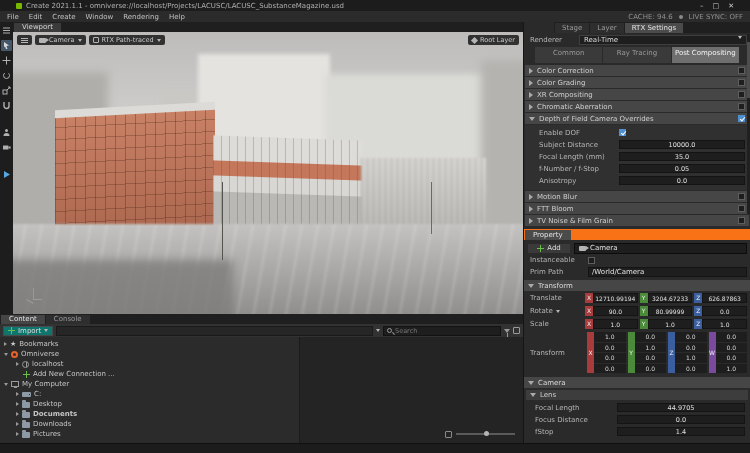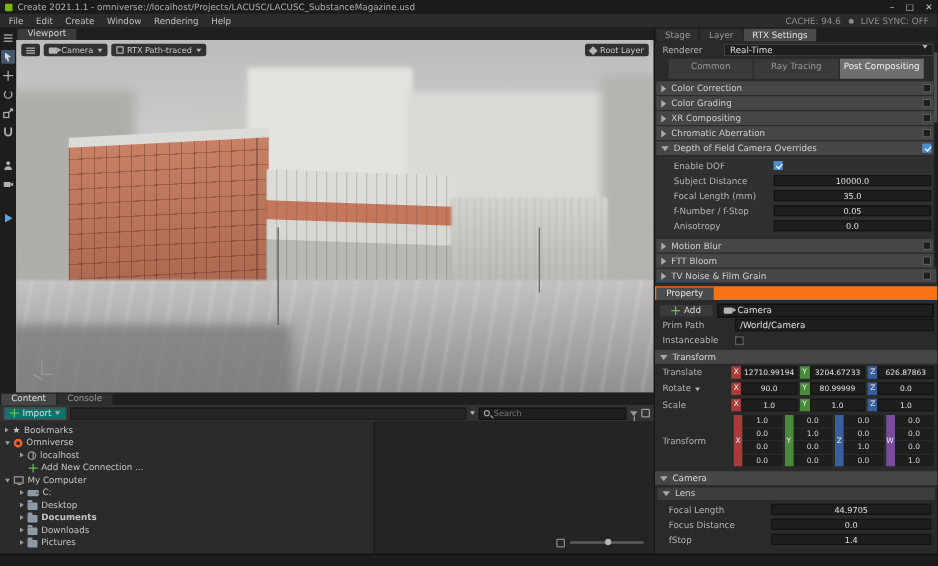--- a/index.html
+++ b/index.html
@@ -2,21 +2,21 @@
 <html><head>
 <meta charset="utf-8">
 <style>
   * { box-sizing:border-box; margin:0; padding:0; }
   html,body { width:750px; height:453px; background:#101010; overflow:hidden;
               font-family:"DejaVu Sans","Liberation Sans",sans-serif; }
   .app { position:relative; width:750px; height:453px; background:#202020; color:#c8c8c8; font-size:7px; }
   .abs { position:absolute; }
 
   
-  .titlebar { left:0; top:0; width:750px; height:11px; background:#1c1c1c; display:flex; align-items:center; gap:4px; padding:0 4px; color:#b0b0b0; }
+  .titlebar { left:0; top:0; width:750px; height:11px; background:#1c1c1c; display:flex; align-items:center; gap:4px; padding:0 16px; color:#b0b0b0; }
   .app-icon { width:6px; height:6px; background:#76b900; border-radius:1px; }
   .win-controls { margin-left:auto; display:flex; gap:9px; color:#cfcfcf; font-size:7px; }
   .menubar { left:0; top:11px; width:750px; height:11px; background:#2b2b2b; display:flex; align-items:center; color:#c0c0c0; padding:0 2px; }
   .menu-item { padding:0 5px; }
   .menu-status { margin-left:auto; display:flex; align-items:center; gap:6px; color:#8f8f8f; padding-right:5px; }
   .sync-dot { width:4px; height:4px; border-radius:50%; background:#8a8a8a; }
 
   
   .left-toolbar { left:0; top:22px; width:13px; height:292px; background:#1d1d1d; display:flex; flex-direction:column; align-items:center; padding-top:3px; gap:4px; }
   .tool-btn { width:11px; height:11px; display:flex; align-items:center; justify-content:center; }
@@ -32,21 +32,21 @@
   .caret-s { width:0; height:0; border-top:3px solid #b5b5b5; border-left:2.5px solid transparent; border-right:2.5px solid transparent; }
   .burger { width:7px; height:5px; border-top:1px solid #b5b5b5; border-bottom:1px solid #b5b5b5; position:relative; }
   .burger::after { content:""; position:absolute; left:0; top:1.5px; width:7px; height:1px; background:#b5b5b5; }
   .i-cam { width:7px; height:5px; background:#b5b5b5; border-radius:1px; position:relative; }
   .i-cam::after { content:""; position:absolute; right:-3px; top:0.5px; border-left:3px solid #b5b5b5; border-top:2px solid transparent; border-bottom:2px solid transparent; }
   .i-rtx { width:6px; height:6px; border:1px solid #b5b5b5; border-radius:1px; }
   .i-layer { width:5px; height:5px; background:#b5b5b5; transform:rotate(45deg); }
 
   
   .right-panel { left:523px; top:22px; width:227px; height:421px; background:#2a2a2a; border-left:1px solid #151515; }
-  .rtabs { height:11px; background:#1f1f1f; display:flex; gap:1px; padding:1px 0 0 1px; }
+  .rtabs { height:11px; background:#1f1f1f; display:flex; gap:1px; padding:1px 0 0 1px;margin-left:30px; }
   .rtab { padding:0 7px; line-height:10px; color:#9a9a9a; background:#2e2e2e; }
   .rtab.active { background:#4b4b4b; color:#e3e3e3; }
   .renderer-row { height:14px; display:flex; align-items:center; gap:4px; padding:0 3px; }
   .rlabel { width:48px; color:#b5b5b5; padding-left:3px; }
   .dropdown { flex:1; height:10px; background:#1e1e1e; border:1px solid #3e3e3e; display:flex; align-items:flex-start; color:#ddd; padding:0 4px; }
   .dropdown .caret { margin-left:auto; width:0; height:0; border-top:3px solid #bbb; border-left:2.5px solid transparent; border-right:2.5px solid transparent; }
   .mode-tabs { display:flex; gap:1px; height:16px; padding:0 11px; }
   .mode-tab { flex:1; text-align:center; line-height:12px; background:#3a3a3a; color:#9a9a9a; }
   .mode-tab.active { background:#6f6f6f; color:#f2f2f2; }
   .secs { display:flex; flex-direction:column; gap:1px; padding:2px 1px 0; }
@@ -358,26 +358,26 @@
         <span class="plus"></span>
         <span>Add</span>
       </span>
       <span class="type-field">
         <span class="i-cam"></span>
         <span>Camera</span>
       </span>
     </div>
 
     <div class="row2">
+      <span class="lab60">Instanceable</span>
+      <span class="checkbox"></span>
+    </div>
+    <div class="row2">
       <span class="lab60">Prim Path</span>
       <span class="txtfield">/World/Camera</span>
-    </div>
-    <div class="row2">
-      <span class="lab60">Instanceable</span>
-      <span class="checkbox"></span>
     </div>
 
     <div class="tr-header">
       <span class="arr-d"></span>
       <span>Transform</span>
     </div>
 
     <div class="vec-row">
       <span class="vec-label">
           <span>Translate</span>

